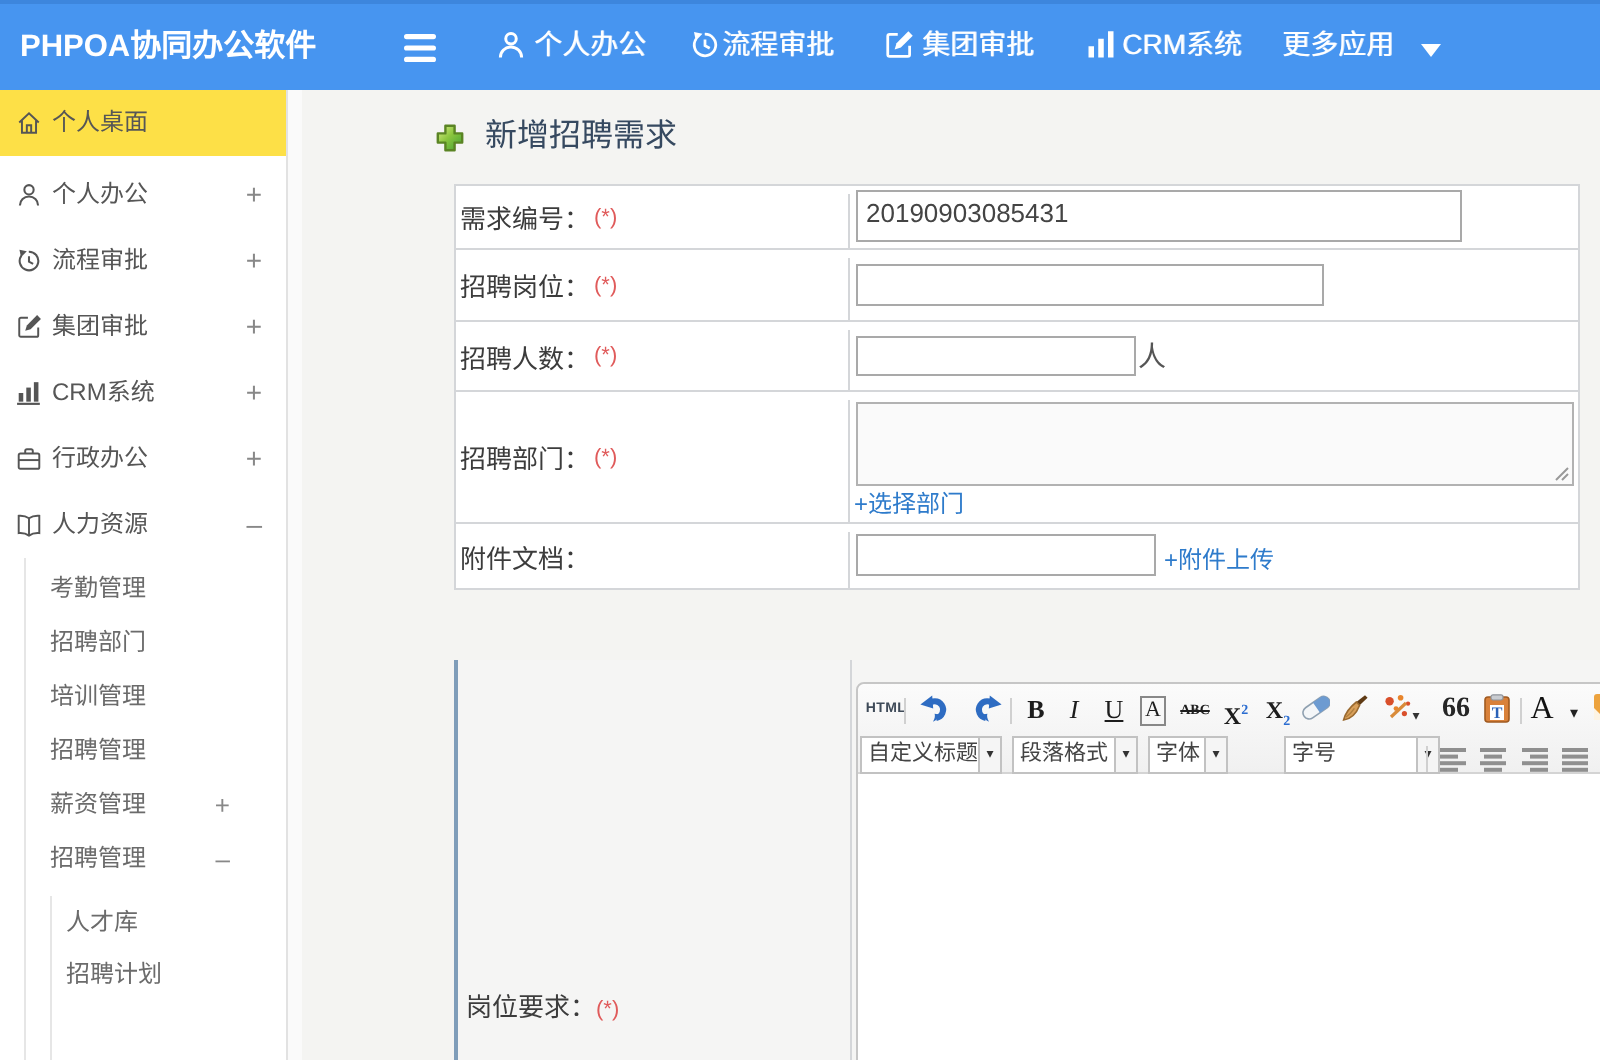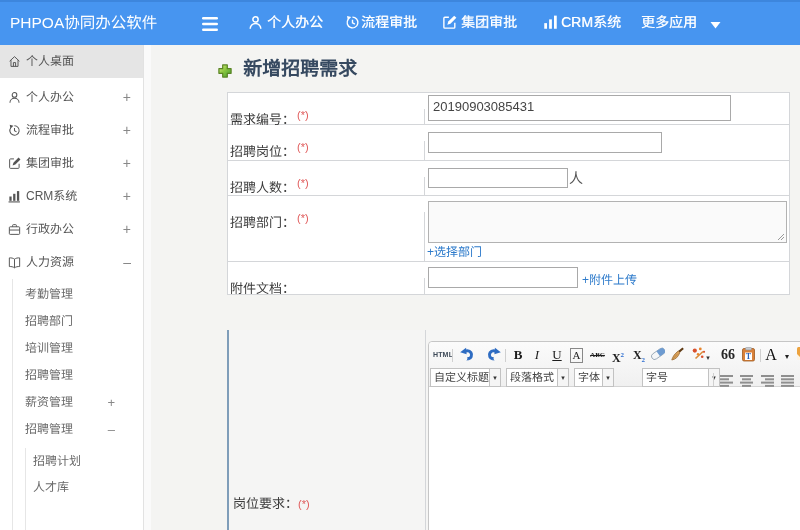--- a/index.html
+++ b/index.html
@@ -1,39 +1,39 @@
 <!DOCTYPE html>
 <html lang="zh-CN"><head><meta charset="utf-8">
 <style>
 *{margin:0;padding:0;box-sizing:border-box}
 html,body{width:800px;height:530px;overflow:hidden}
 body{position:relative;font-family:"Liberation Sans",sans-serif;background:#f4f4f2;color:#333}
 .abs{position:absolute}
 .nav{left:0;top:0;width:800px;height:45px;background:#4795f0;border-top:2px solid #3d86dd}
-.nav .logo{position:absolute;left:10px;top:8px;font-size:15.5px;font-weight:normal;color:#fff}
+.nav .logo{position:absolute;left:10px;top:8px;font-size:15.5px;font-weight:bold;color:#fff}
 .nav .item{position:absolute;top:9px;color:#fff;font-size:14px;white-space:nowrap;text-shadow:0.5px 0 0 rgba(255,255,255,0.7)}
 .nav svg{vertical-align:-3px}
 .sidebar{left:0;top:45px;width:144px;height:485px;background:#fff;border-right:1px solid #e2e2e2}
 .track{left:144px;top:45px;width:7px;height:485px;background:#fafafa}
 .m-item{position:relative;height:33px;line-height:33px;font-size:12px;color:#565656;padding-left:26px;white-space:nowrap}
 .m-item svg{position:absolute;left:8px;top:10px}
 .m-item .pm{position:absolute;right:12px;top:0;color:#888;font-size:14px;font-weight:400}
-.m-item.active{background:#e5e5e5}
+.m-item.active{background:#fde047}
 .s-wrap{margin-left:12px;border-left:1px solid #e6e6e6;padding-top:2px;padding-bottom:30px}
 .s-item{height:27px;line-height:27px;font-size:12px;color:#6b6b6b;padding-left:12px;position:relative;white-space:nowrap}
 .s-item .pm{position:absolute;right:28px;top:0;color:#888;font-size:13px}
 .n-wrap{margin-left:12px;border-left:1px solid #e6e6e6;margin-top:5px;padding-bottom:30px}
 .n-item{height:26px;line-height:26px;font-size:12px;color:#6b6b6b;padding-left:7px;white-space:nowrap}
-.ttl{left:217px;top:60px;height:17px;line-height:17px;font-size:19px;font-weight:bold;color:#364960}
+.ttl{left:217px;top:60px;height:17px;line-height:17px;font-size:16px;font-weight:normal;color:#364960}
 .ttl svg{vertical-align:-4px;margin-right:5px}
 
 .tbl{left:227px;top:92px;width:563px}
 .row{position:relative;border:1px solid #d4d6d9;border-top:0;background:#fff}
 .row.first{border-top:1px solid #d4d6d9}
-.lbl{position:absolute;left:0;top:16px;bottom:0;width:197px;border-right:1px solid #d4d6d9;padding-left:2px;padding-bottom:4px;display:flex;font-size:13px;color:#3c3c3c}
+.lbl{position:absolute;left:0;top:4px;bottom:0;width:197px;border-right:1px solid #d4d6d9;padding-left:2px;padding-bottom:4px;display:flex;align-items:center;font-size:13px;color:#3c3c3c}
 .lbl em{font-style:normal;color:#e05b5b;margin-left:2px;font-size:11px}
 .fld{margin-left:198px;position:relative}
 .inp{border:1px solid #a9a9a9;background:#fff;font-size:14px;color:#333;font-family:"Liberation Sans",sans-serif;padding:0 4px}
 .lnk{color:#2e7bcb;font-size:12px;text-decoration:none}
 
 .bigrow{position:absolute;left:227px;top:330px;width:573px;height:200px;background:#f5f5f4;border-left:2px solid #7f9db9}
 .bigrow .colline{position:absolute;left:196px;top:0;bottom:0;width:1px;background:#d4d6d9}
 .bigrow .blbl{position:absolute;left:4px;top:163px;font-size:13px;color:#3c3c3c}
 .bigrow .blbl em{font-style:normal;color:#e05b5b;font-size:11px}
 .ed{position:absolute;left:199px;top:11px;width:380px;height:200px;border:1px solid #c6c6c6;border-radius:4px;background:#fff}
@@ -148,22 +148,22 @@
     人力资源<span class="pm">–</span>
   </div>
   <div class="s-wrap">
   <div class="s-item">考勤管理</div>
   <div class="s-item">招聘部门</div>
   <div class="s-item">培训管理</div>
   <div class="s-item">招聘管理</div>
   <div class="s-item">薪资管理<span class="pm">+</span></div>
   <div class="s-item">招聘管理<span class="pm">–</span></div>
   <div class="n-wrap">
+    <div class="n-item">人才库</div>
     <div class="n-item">招聘计划</div>
-    <div class="n-item">人才库</div>
   </div>
   </div>
 </div>
 <div class="abs track"></div>
 
 <div class="abs ttl">
   <svg width="16" height="16" viewBox="0 0 16 16">
       <defs>
         <linearGradient id="gp" x1="0" y1="0" x2="1" y2="1">
           <stop offset="0" stop-color="#dff08c"></stop>

